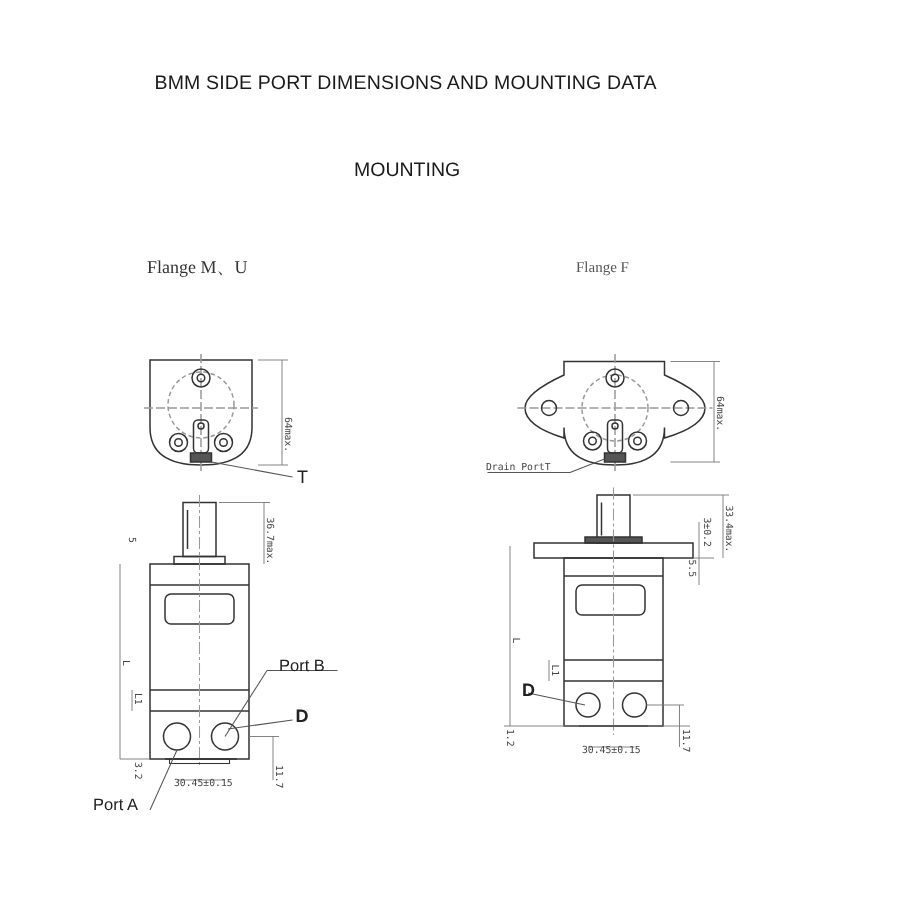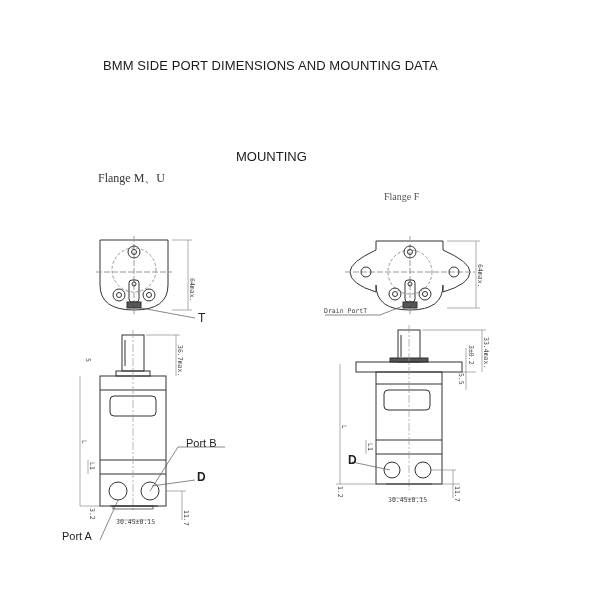--- a/index.html
+++ b/index.html
@@ -1,21 +1,21 @@
 <!DOCTYPE html>
 <html><head>
   <meta charset="utf-8">
   <style>
     html,body{margin:0;padding:0;background:#fff;}
     body{width:600px;height:600px;position:relative;overflow:hidden;font-family:"Liberation Sans",sans-serif;color:#222;}
-    .title{position:absolute;left:103px;top:58px;font-size:13px;letter-spacing:0.1px;color:#1a1a1a;}
-    .subtitle{position:absolute;left:236px;top:105px;font-size:13px;color:#1a1a1a;margin-top:44px;}
+    .title{position:absolute;left:103px;top:47px;font-size:13px;letter-spacing:0.1px;color:#1a1a1a;}
+    .subtitle{position:absolute;left:236px;top:105px;font-size:13px;color:#1a1a1a;}
     .flange-label{position:absolute;font-family:"Liberation Serif",serif;color:#333;}
     .fl-mu{left:98px;top:170px;font-size:12px;font-weight:normal;}
-    .fl-f{left:384px;top:191px;font-size:10px;color:#555;}
+    .fl-f{left:384px;top:173px;font-size:10px;color:#555;}
     svg{position:absolute;left:0;top:0;}
     .lbl{font-family:"Liberation Sans",sans-serif;fill:#222;}
     .dim{font-family:"DejaVu Sans Mono",monospace;fill:#444;font-size:6.5px;}
   </style>
 </head>
 <body>
 
 <div class="title">BMM SIDE PORT DIMENSIONS AND MOUNTING DATA</div>
 <div class="subtitle">MOUNTING</div>
 <div class="flange-label fl-mu">Flange  M、U</div>

